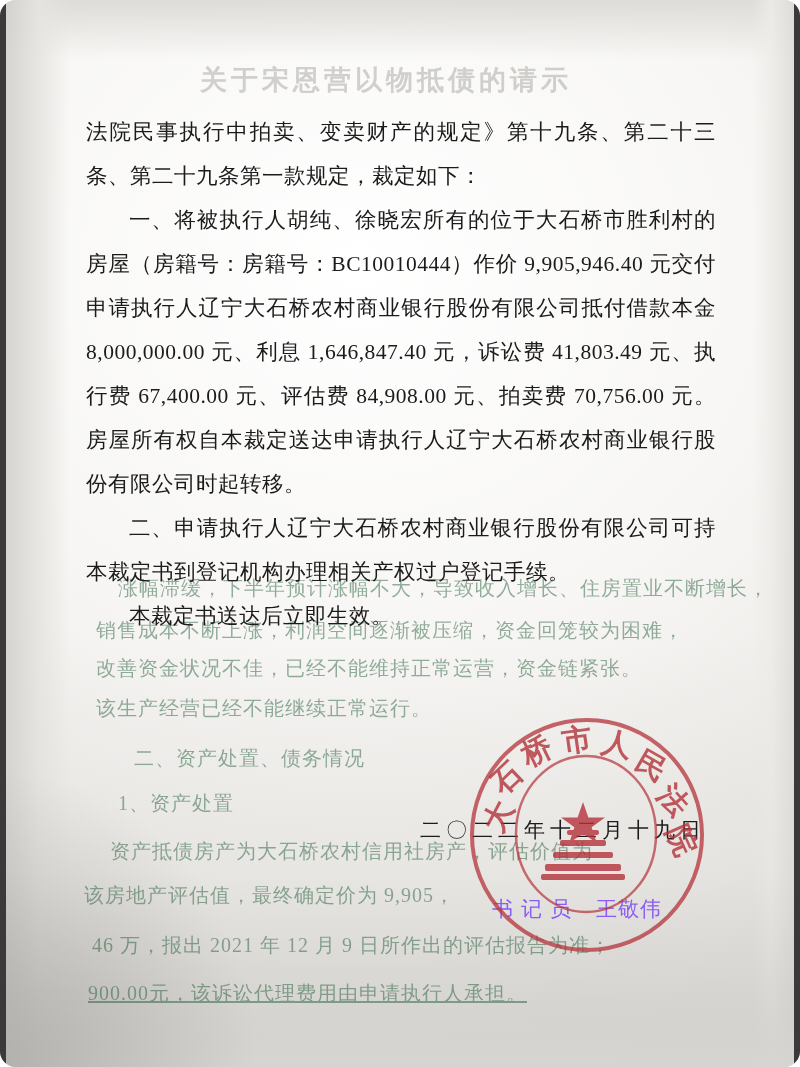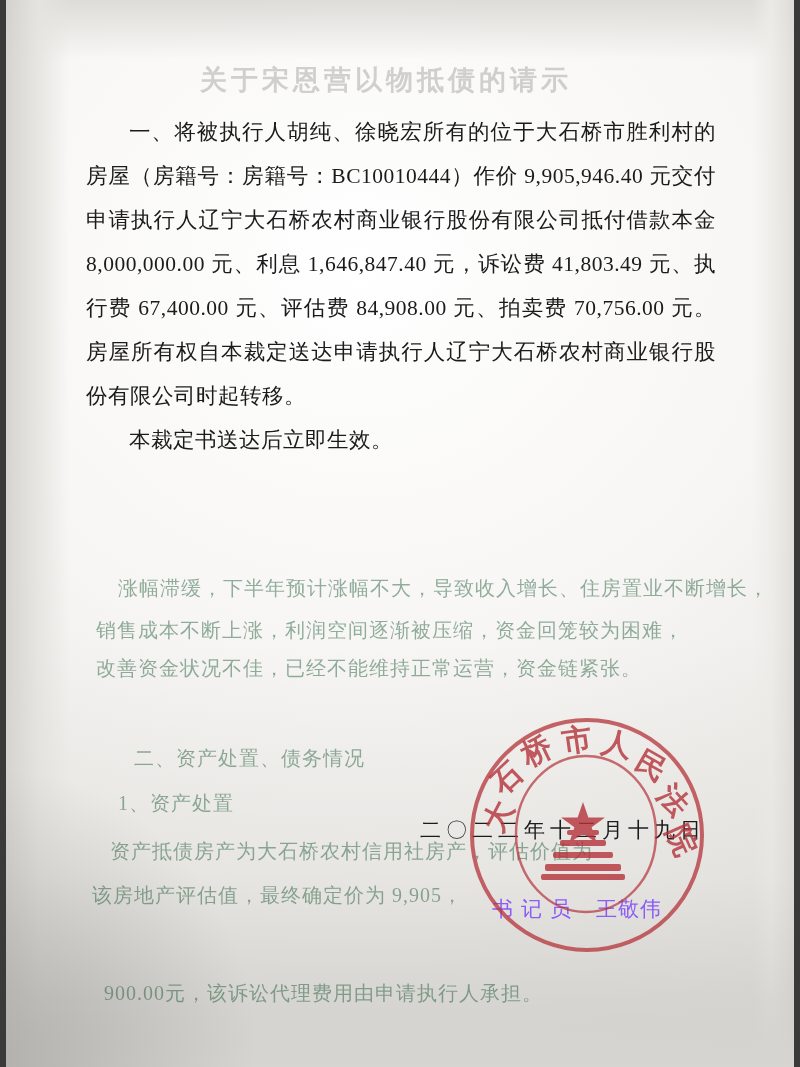--- a/index.html
+++ b/index.html
@@ -9,20 +9,21 @@
   }
   body {
     font-family: "Liberation Serif", "DejaVu Serif", serif;
   }
   .page {
     position: relative;
     width: 800px;
     height: 1067px;
     overflow: hidden;
     background: #f2f1ef;
+    border-radius: 16px;
   }
   
   .paper {
     position: absolute;
     left: 0; top: 0;
     width: 800px;
     height: 1067px;
     background:
       radial-gradient(ellipse 120% 80% at 45% 25%, #ffffff 0%, #f7f6f4 45%, #eceae7 75%, #e2e0dc 100%);
   }
@@ -189,28 +190,32 @@
   <div class="shade-right"></div>
   <div class="shade-lower"></div>
   <div class="shade-bottom"></div>
   <div class="edge-dark-bottom-left"></div>
 
   <div class="ghost-title">关于宋恩营以物抵债的请示</div>
 
   <div class="ghost" style="left:118px; top:575px;">涨幅滞缓，下半年预计涨幅不大，导致收入增长、住房置业不断增长，</div>
   <div class="ghost" style="left:96px; top:617px;">销售成本不断上涨，利润空间逐渐被压缩，资金回笼较为困难，</div>
   <div class="ghost" style="left:96px; top:655px;">改善资金状况不佳，已经不能维持正常运营，资金链紧张。</div>
+  <div class="ghost" style="left:96px; top:695px;">该生产经营已经不能继续正常运行。</div>
   <div class="ghost" style="left:90px; top:745px;margin-left:44px;">二、资产处置、债务情况</div>
   <div class="ghost" style="left:118px; top:790px;">1、资产处置</div>
   <div class="ghost" style="left:110px; top:838px;">资产抵债房产为大石桥农村信用社房产，评估价值为</div>
-  <div class="ghost" style="left:92px; top:882px;">该房地产评估值，最终确定价为 9,905，</div>
-  <div class="ghost" style="left:104px; top:980px;">900.00元，该诉讼代理费用由申请执行人承担。</div>
+  <div class="ghost" style="left:84px; top:882px;">该房地产评估值，最终确定价为 9,905，</div>
+  <div class="ghost" style="left:92px; top:932px;">46 万，报出 2021 年 12 月 9 日所作出的评估报告为准；</div>
+  <div class="ghost" style="left:88px; top:980px;text-decoration:underline;">900.00元，该诉讼代理费用由申请执行人承担。</div>
 
   <div class="content">
+    <p>法院民事执行中拍卖、变卖财产的规定》第十九条、第二十三条、第二十九条第一款规定，裁定如下：</p>
     <p class="indent">一、将被执行人胡纯、徐晓宏所有的位于大石桥市胜利村的房屋（房籍号：房籍号：BC10010444）作价 9,905,946.40 元交付申请执行人辽宁大石桥农村商业银行股份有限公司抵付借款本金 8,000,000.00 元、利息 1,646,847.40 元，诉讼费 41,803.49 元、执行费 67,400.00 元、评估费 84,908.00 元、拍卖费 70,756.00 元。房屋所有权自本裁定送达申请执行人辽宁大石桥农村商业银行股份有限公司时起转移。</p>
+    <p class="indent">二、申请执行人辽宁大石桥农村商业银行股份有限公司可持本裁定书到登记机构办理相关产权过户登记手续。</p>
     <p class="indent">本裁定书送达后立即生效。</p>
   </div>
 
 
   <div class="date-row">二〇二二年十二月十九日</div>
 
   <div class="clerk-row">
     <span class="clerk-role">书记员</span><span>王敬伟</span>
   </div>
 

